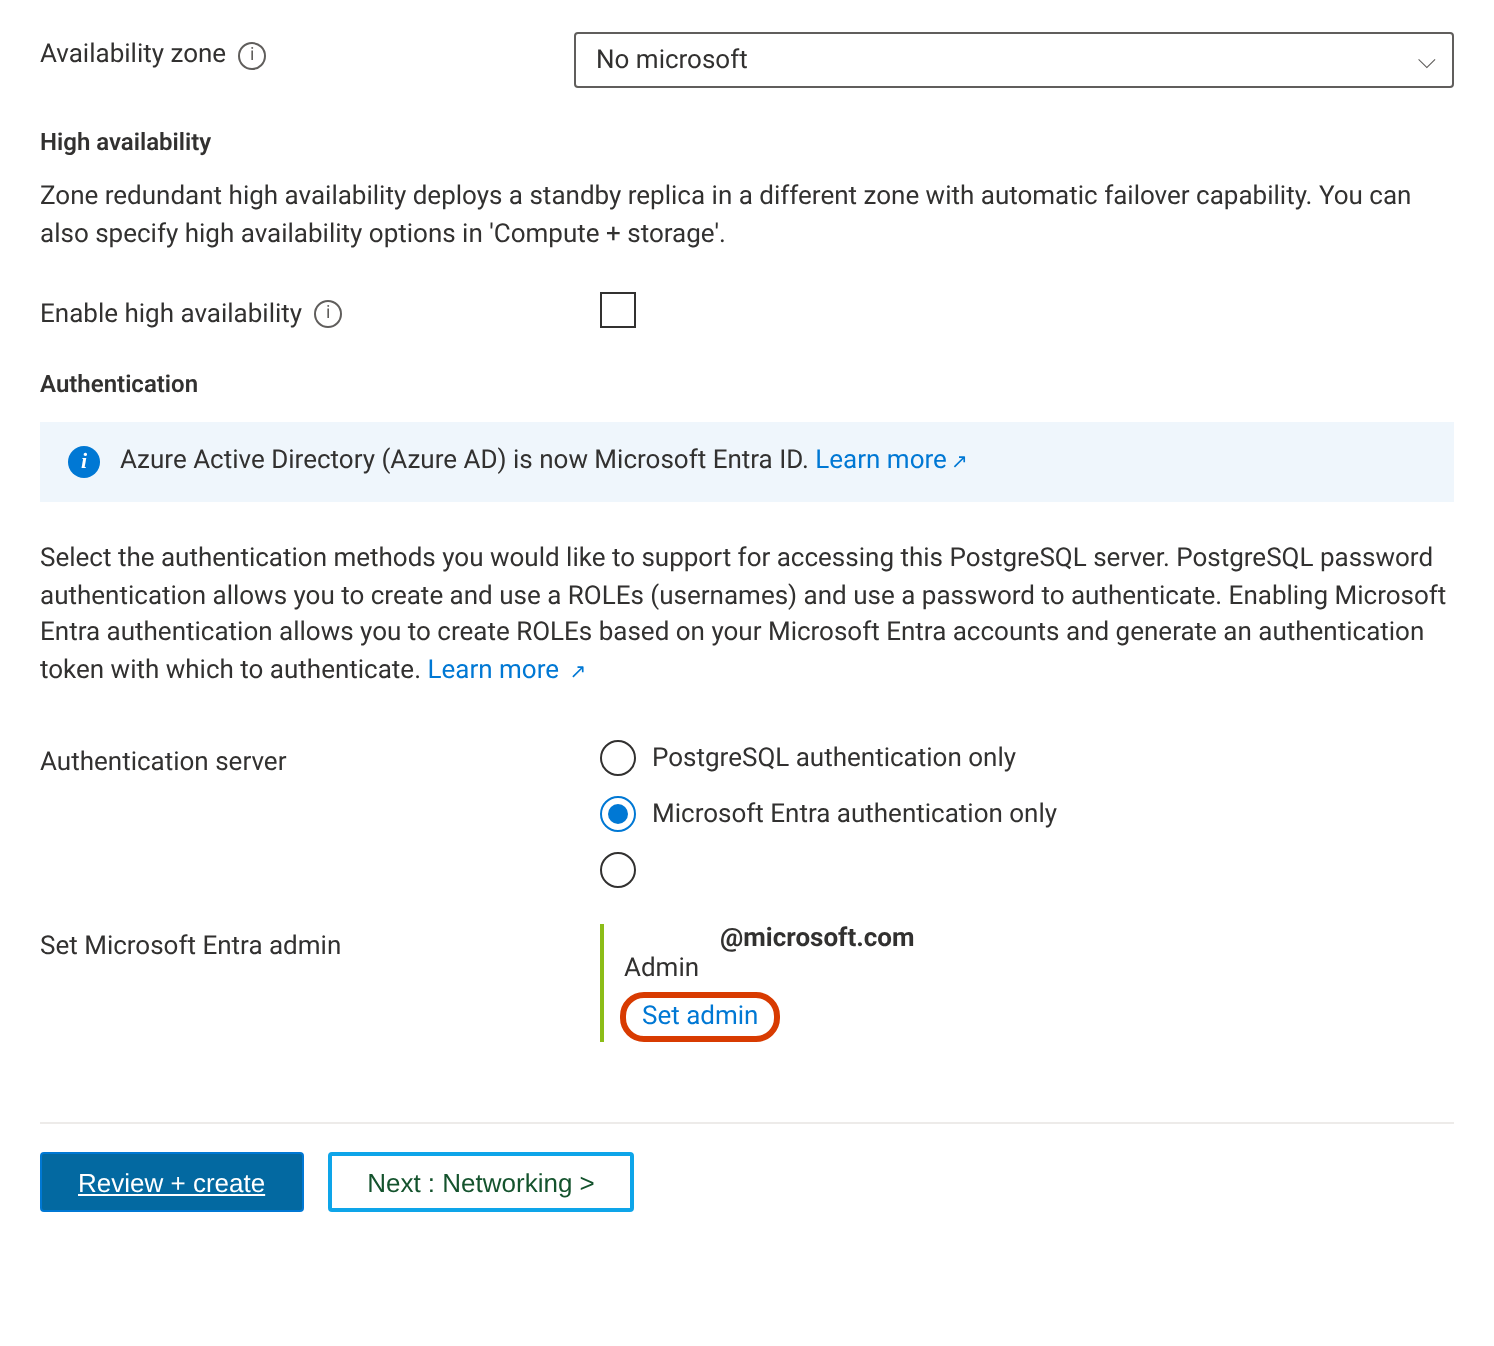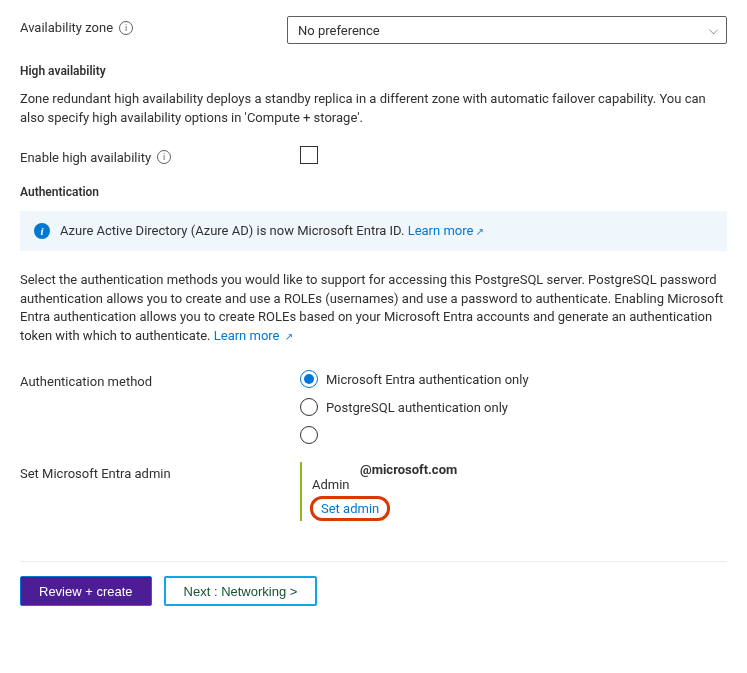--- a/index.html
+++ b/index.html
@@ -172,41 +172,42 @@
     .btn {
       height: 30px;
       padding: 0 18px;
       font-size: 13px;
       border-radius: 2px;
       cursor: pointer;
       display: flex;
       align-items: center;
     }
     .btn-primary {
-      background: #4c1d95;
+      background: #0369a1;
       color: #fff;
       border: 1px solid #0078d4;
+      text-decoration: underline;
     }
     .btn-secondary {
       background: #fff;
       color: #14532d;
       border: 2px solid #0ea5e9;
     }
   </style>
 </head>
 <body>
 
 <div class="row">
   <div class="label-col">
     <span>Availability zone</span>
     <span class="info-icon">i</span>
   </div>
   <div class="control-col">
     <div class="select">
-      <span>No preference</span>
+      <span>No microsoft</span>
       <span class="select-caret">⌵</span>
     </div>
   </div>
 </div>
 
 <h3>High availability</h3>
 <p class="desc">Zone redundant high availability deploys a standby replica in a different zone with automatic failover capability. You can also specify high availability options in 'Compute + storage'.</p>
 
 <div class="row">
   <div class="label-col">
@@ -232,31 +233,31 @@
 
 <p class="desc">
   <span>Select the authentication methods you would like to support for accessing this PostgreSQL server. PostgreSQL password authentication allows you to create and use a ROLEs (usernames) and use a password to authenticate. Enabling Microsoft Entra authentication allows you to create ROLEs based on your Microsoft Entra accounts and generate an authentication token with which to authenticate. </span>
   <a class="link">
     <span>Learn more</span>&nbsp;<span class="ext-icon">↗</span>
   </a>
 </p>
 
 <div class="row" style="margin-top:24px;">
   <div class="label-col">
-    <span>Authentication method</span>
+    <span>Authentication server</span>
   </div>
   <div class="control-col">
     <div class="radio-group">
+      <label class="radio-option">
+        <span class="radio"></span>
+        <span>PostgreSQL authentication only</span>
+      </label>
       <label class="radio-option">
         <span class="radio checked"></span>
         <span>Microsoft Entra authentication only</span>
-      </label>
-      <label class="radio-option">
-        <span class="radio"></span>
-        <span>PostgreSQL authentication only</span>
       </label>
       <label class="radio-option">
         <span class="radio"></span>
       </label>
     </div>
   </div>
 </div>
 
 <div class="row" style="margin-top:10px;">
   <div class="label-col">

